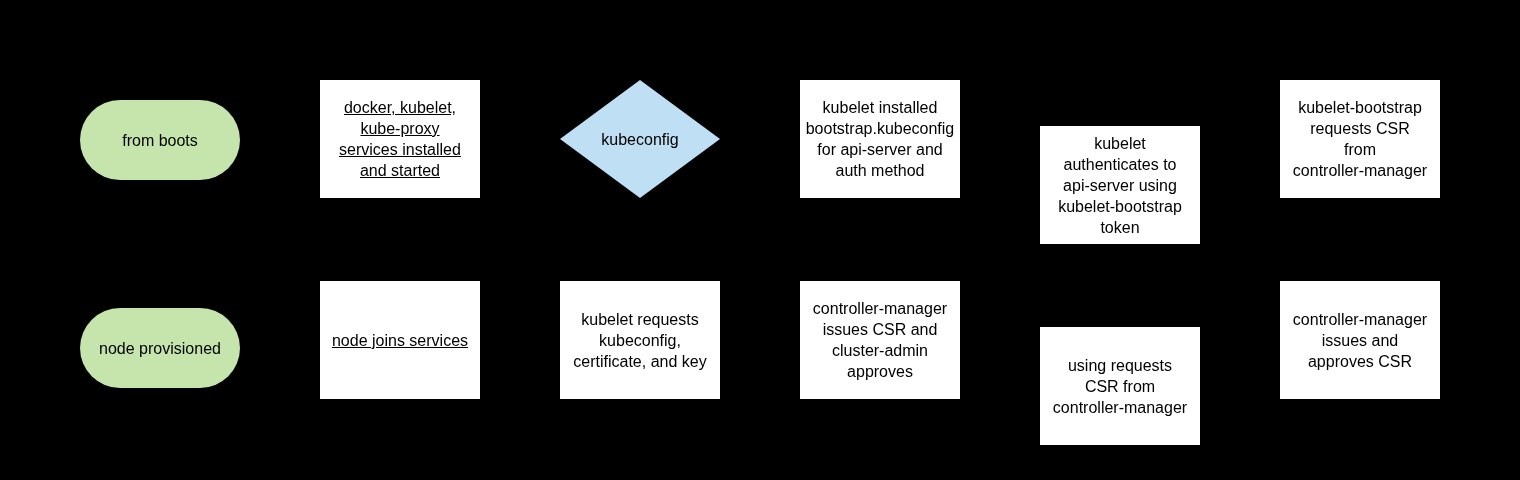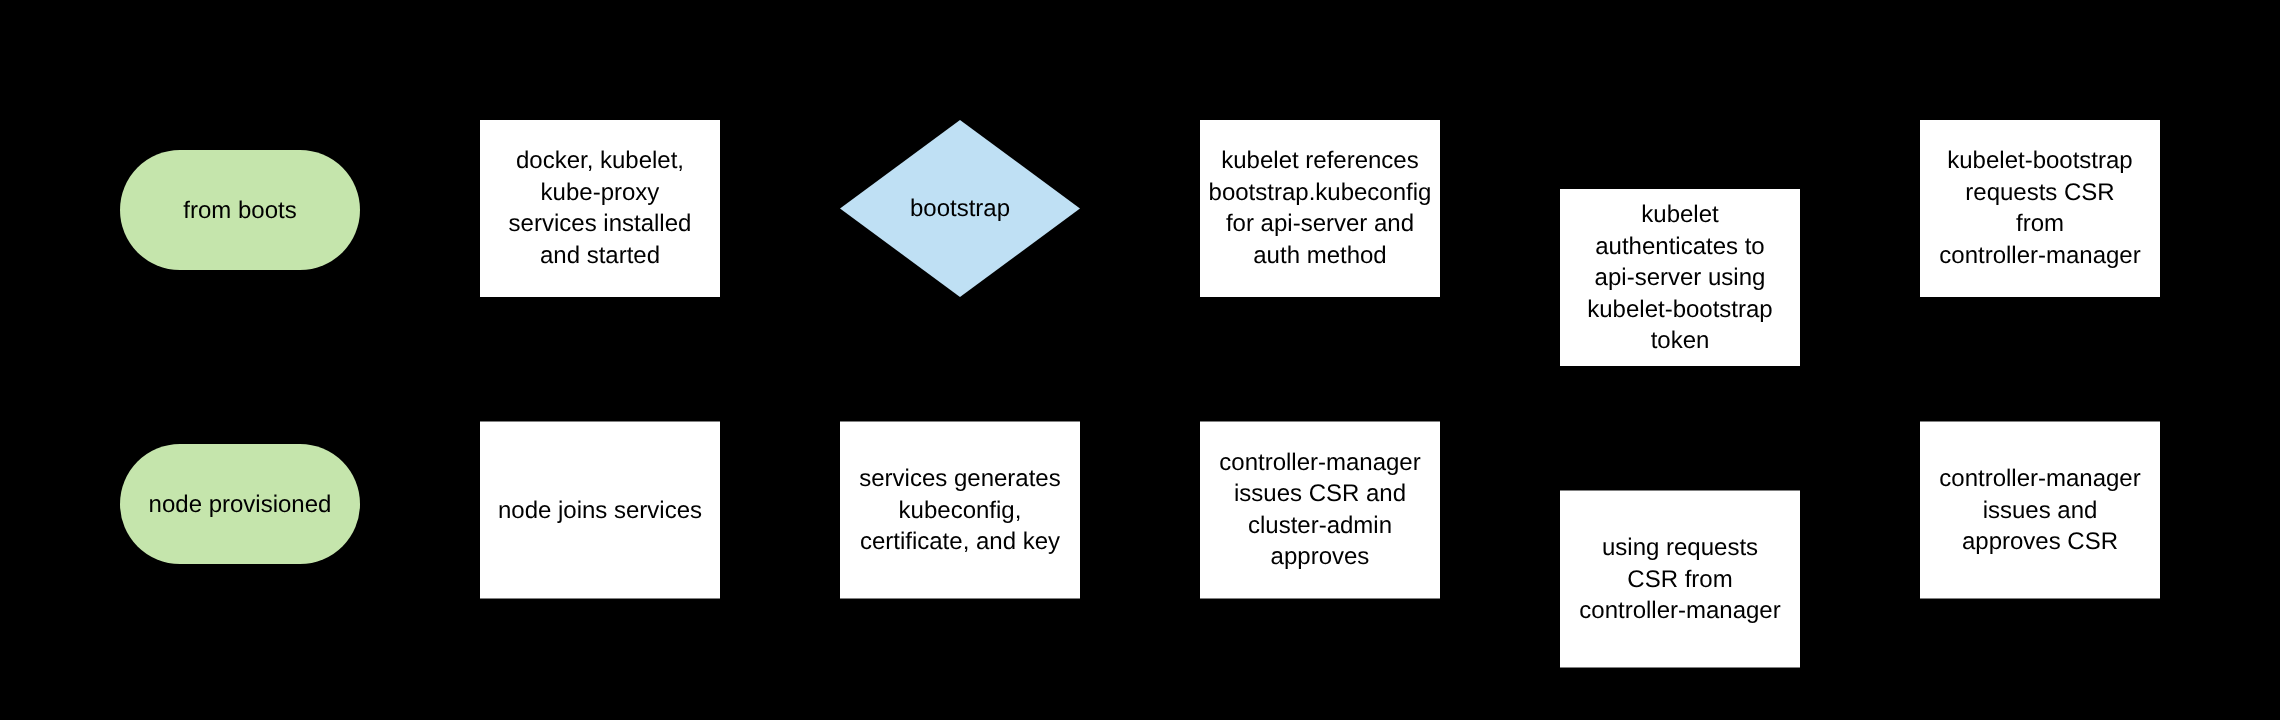--- a/index.html
+++ b/index.html
@@ -43,52 +43,52 @@
     background: var(--process-fill, #ffffff);
   }
   .decision {
     width: 160px;
     height: 118px;
     background: var(--decision-fill, #bfe0f4);
     clip-path: polygon(50% 0%, 100% 50%, 50% 100%, 0% 50%);
   }
   
   .c1 { left: 80px; }
-  .c2 { left: 320px; }
+  .c2 { left: 320px; text-decoration: underline; }
   .c3 { left: 560px; }
   .c4 { left: 800px; }
   .c5 { left: 1040px; margin-top: 46px; }
   .c6 { left: 1280px; }
   .r1-box  { top: 80px; }
   .r1-pill { top: 100px; }
   .r2-box  { top: 281px; }
-  .r2-pill { top: 296px; text-align: right; }
+  .r2-pill { top: 308px; text-align: right; }
 </style>
 </head>
 <body>
 
 <div class="canvas">
 
   <div class="node terminator c1 r1-pill">
     <span class="label">from boots</span>
   </div>
 
   <div class="node process c2 r1-box">
     <span class="label">docker, kubelet,
 kube-proxy
 services installed
 and started</span>
   </div>
 
   <div class="node decision c3 r1-box">
-    <span class="label">bootstrap</span>
+    <span class="label">kubeconfig</span>
   </div>
 
   <div class="node process c4 r1-box">
-    <span class="label">kubelet references
+    <span class="label">kubelet installed
 bootstrap.kubeconfig
 for api-server and
 auth method</span>
   </div>
 
   <div class="node process c5 r1-box">
     <span class="label">kubelet
 authenticates to
 api-server using
 kubelet-bootstrap
@@ -104,21 +104,21 @@
 
   <div class="node terminator c1 r2-pill">
     <span class="label">node provisioned</span>
   </div>
 
   <div class="node process c2 r2-box">
     <span class="label">node joins services</span>
   </div>
 
   <div class="node process c3 r2-box">
-    <span class="label">services generates
+    <span class="label">kubelet requests
 kubeconfig,
 certificate, and key</span>
   </div>
 
   <div class="node process c4 r2-box">
     <span class="label">controller-manager
 issues CSR and
 cluster-admin
 approves</span>
   </div>

